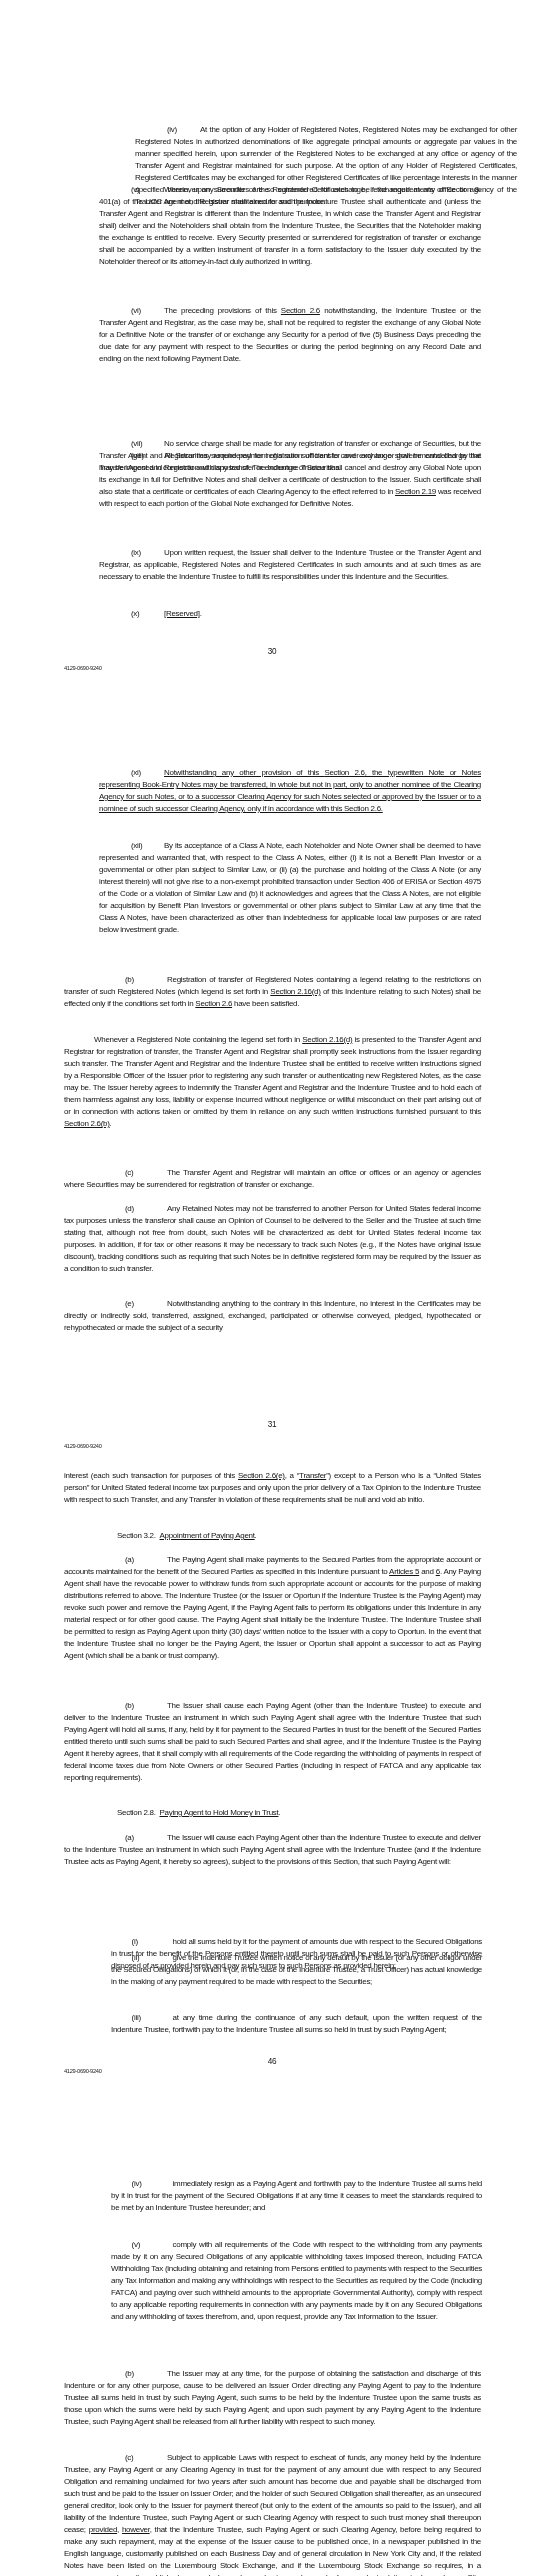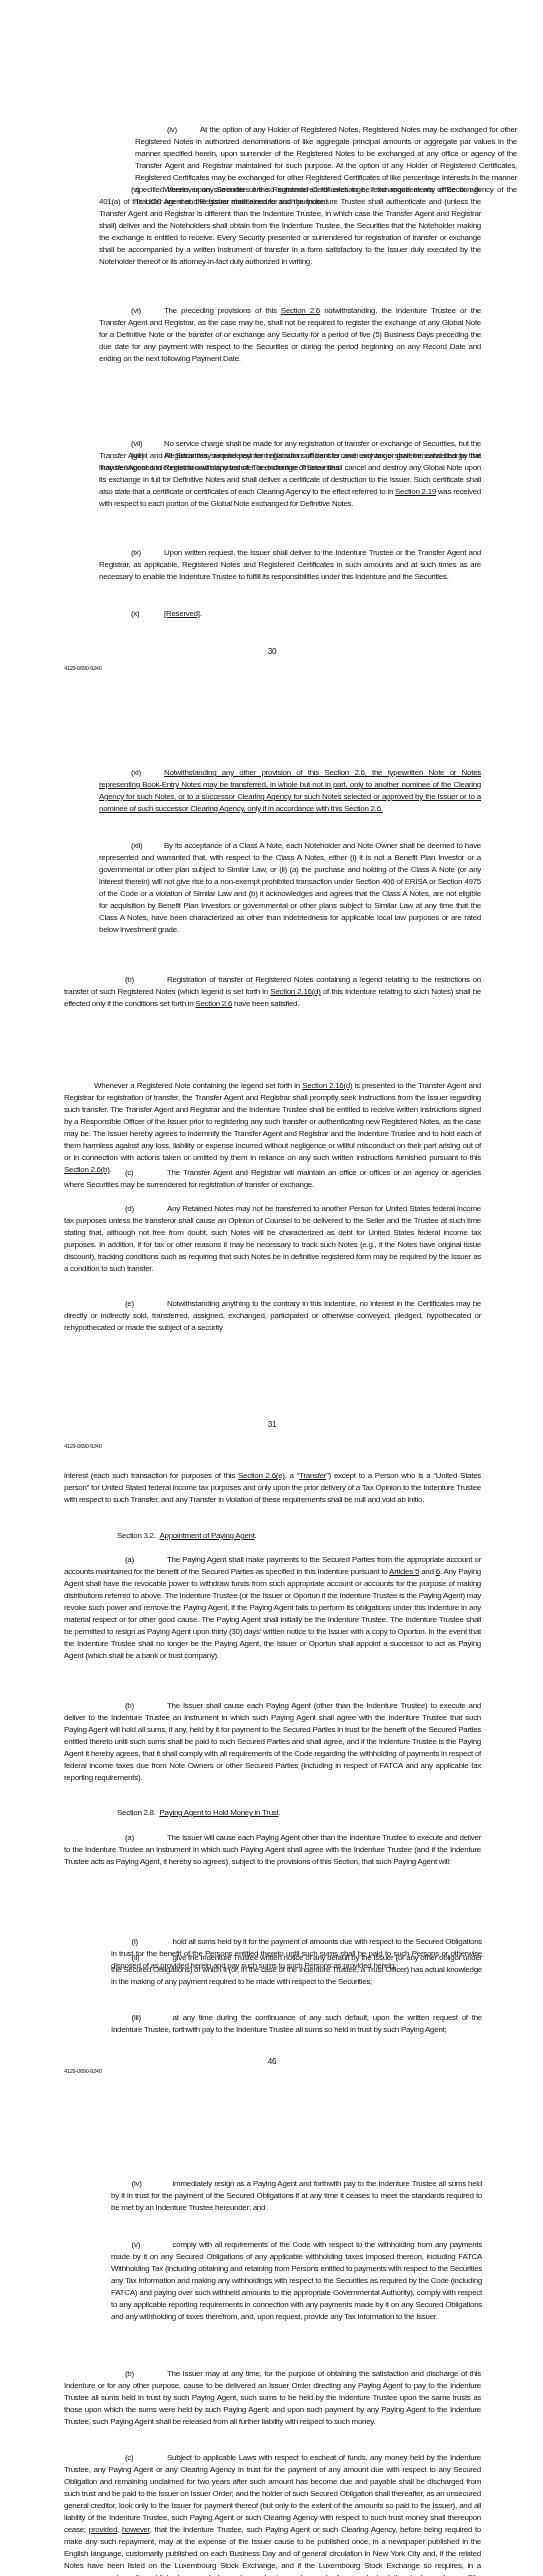--- a/index.html
+++ b/index.html
@@ -69,21 +69,21 @@
 <div>
   <div class="para sub" style="top:767px;text-decoration:underline;">
     <span class="lead" style="width:33px;padding-left:32px;">(xi)</span><span>Notwithstanding any other provision of this </span><span class="u">Section 2.6</span><span>, the typewritten Note or Notes representing Book-Entry Notes may be transferred, in whole but not in part, only to another nominee of the Clearing Agency for such Notes, or to a successor Clearing Agency for such Notes selected or approved by the Issuer or to a nominee of such successor Clearing Agency, only if in accordance with this </span><span class="u">Section 2.6</span><span>.</span>
   </div>
   <div class="para sub" style="top:840px;">
     <span class="lead" style="width:33px;padding-left:32px;">(xii)</span><span>By its acceptance of a Class A Note, each Noteholder and Note Owner shall be deemed to have represented and warranted that, with respect to the Class A Notes, either (i) it is not a Benefit Plan Investor or a governmental or other plan subject to Similar Law, or (ii) (a) the purchase and holding of the Class A Note (or any interest therein) will not give rise to a non-exempt prohibited transaction under Section 406 of ERISA or Section 4975 of the Code or a violation of Similar Law and (b) it acknowledges and agrees that the Class A Notes, are not eligible for acquisition by Benefit Plan Investors or governmental or other plans subject to Similar Law at any time that the Class A Notes, have been characterized as other than indebtedness for applicable local law purposes or are rated below investment grade.</span>
   </div>
   <div class="para full" style="top:974px;">
     <span class="lead" style="width:42px;padding-left:61px;">(b)</span><span>Registration of transfer of Registered Notes containing a legend relating to the restrictions on transfer of such Registered Notes (which legend is set forth in </span><span class="u">Section 2.16(d)</span><span> of this Indenture relating to such Notes) shall be effected only if the conditions set forth in </span><span class="u">Section 2.6</span><span> have been  satisfied.</span>
   </div>
-  <div class="para full" style="top:1080px;text-indent:30px;">
+  <div class="para full" style="top:1034px;text-indent:30px;">
     <span>Whenever a Registered Note containing the legend set forth in </span><span class="u">Section 2.16(d)</span><span> is presented to the Transfer Agent and Registrar for registration of transfer, the Transfer Agent and Registrar shall promptly seek instructions from the Issuer regarding such transfer.  The Transfer Agent and Registrar and the Indenture Trustee shall be entitled to receive written instructions signed by a Responsible Officer of the Issuer prior to registering any such transfer or authenticating new Registered Notes, as the case may be.  The Issuer hereby agrees to indemnify the Transfer Agent and Registrar and the Indenture Trustee and to hold each of them harmless against any loss, liability or expense incurred without negligence or willful misconduct on their part arising out of or in connection with actions taken or omitted by them in reliance on any such written instructions furnished pursuant to this </span><span class="u">Section 2.6(b)</span><span>.</span>
   </div>
   <div class="para full" style="top:1167px;">
     <span class="lead" style="width:42px;padding-left:61px;">(c)</span><span>The Transfer Agent and Registrar will maintain an office or offices or an agency or agencies where Securities may be surrendered for registration of transfer or exchange.</span>
   </div>
   <div class="para full" style="top:1203px;">
     <span class="lead" style="width:42px;padding-left:61px;">(d)</span><span>Any Retained Notes may not be transferred to another Person for United States federal income tax purposes unless the transferor shall cause an Opinion of Counsel to be delivered to the Seller and the Trustee at such time stating that, although not free from doubt, such Notes will be characterized as debt for United States federal income tax purposes.  In addition, if for tax or other reasons it may be necessary to track such Notes (e.g., if the Notes have original issue discount), tracking conditions such as requiring that such Notes be in definitive registered form may be required by the Issuer as a condition to such transfer.</span>
   </div>
   <div class="para full" style="top:1298px;">
     <span class="lead" style="width:42px;padding-left:61px;">(e)</span><span>Notwithstanding anything to the contrary in this Indenture, no interest in the Certificates may be directly or indirectly sold, transferred, assigned, exchanged, participated or otherwise conveyed, pledged, hypothecated or rehypothecated or made the subject of a security</span>

